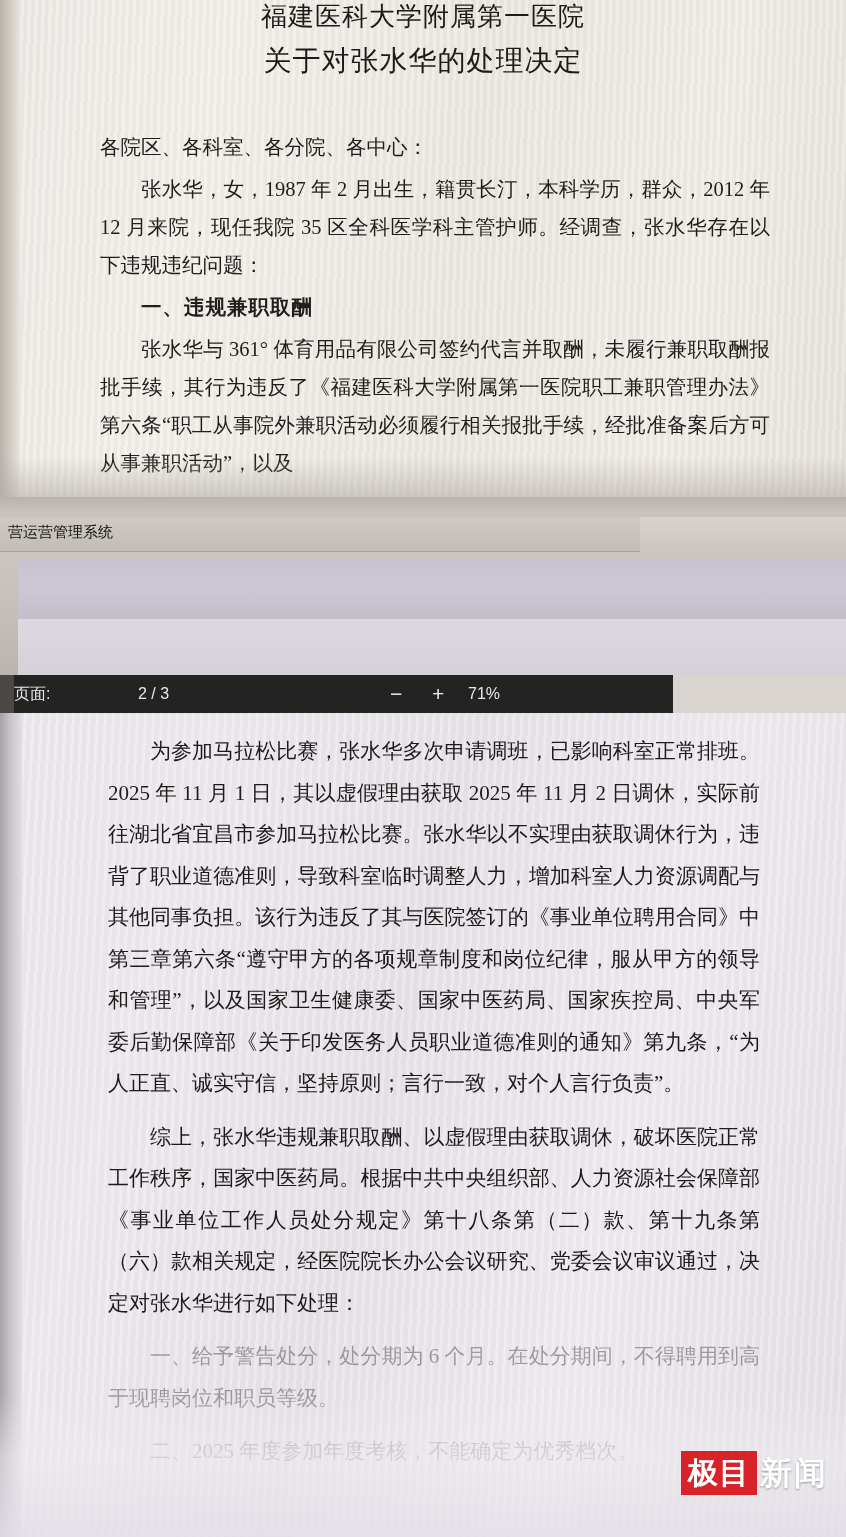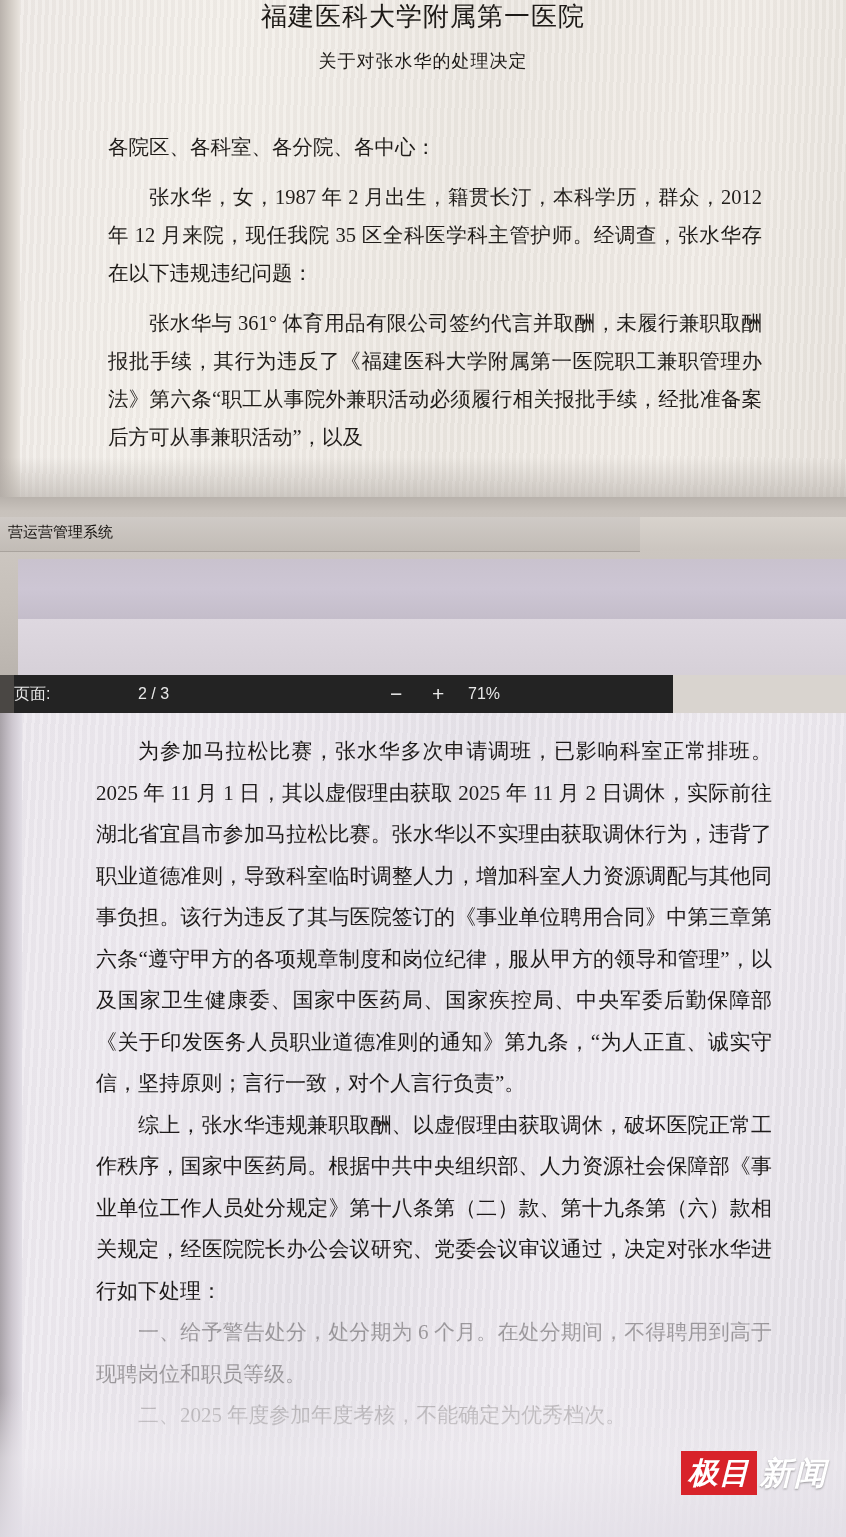--- a/index.html
+++ b/index.html
@@ -50,34 +50,34 @@
     font-weight: normal;
     color: #1d1a17;
     letter-spacing: 1px;
   }
   .doc-title .l1 {
     font-size: 26px;
     line-height: 34px;
     padding-top: 0px;
   }
   .doc-title .l2 {
-    font-size: 18px;
+    font-size: 28px;
     line-height: 34px;
     padding-top: 10px;
   }
   .doc-body {
     position: relative;
     z-index: 2;
     margin: 50px 72px 0 96px;
     color: #201d1a;
     font-size: 20.5px;
     line-height: 38px;
     text-align: justify;
   }
-  .doc-body p { margin: 12px; }
+  .doc-body p { margin: 4px; }
   .doc-body p.indent { text-indent: 2em; }
   .doc-body p.sub-head {
     text-indent: 2em;
     font-weight: bold;
     letter-spacing: 1px;
   }
   .fade-bottom {
     position: absolute;
     left: 0; bottom: 0; width: 846px; height: 40px;
     background: linear-gradient(180deg, rgba(210,205,200,0) 0%, rgba(176,170,164,0.55) 100%);
@@ -182,21 +182,21 @@
   }
   .doc-bottom-body {
     position: relative;
     z-index: 2;
     margin: 18px 74px 0 96px;
     color: #1d1a19;
     font-size: 21px;
     line-height: 41.5px;
     text-align: justify;
   }
-  .doc-bottom-body p { margin: 0; font-family: Liberation Serif, serif; }
+  .doc-bottom-body p { margin: 12px; font-family: Liberation Serif, serif; }
   .doc-bottom-body p.indent { text-indent: 2em; }
   .doc-bottom-body p.dim2 { color: rgba(29,26,25,0.38); }
   .doc-bottom-body p.dim3 { color: rgba(29,26,25,0.26); }
   .glare {
     position: absolute;
     left: 0; top: 680px;
     width: 846px; height: 144px;
     background: linear-gradient(180deg, rgba(255,255,255,0) 0%, rgba(238,235,240,0.55) 45%, rgba(228,224,232,0.85) 100%);
     z-index: 3;
     pointer-events: none;
@@ -205,21 +205,20 @@
   
   .watermark {
     position: absolute;
     right: 18px;
     bottom: 42px;
     z-index: 6;
     display: flex;
     align-items: center;
     font-family: "Liberation Sans", sans-serif;
     font-weight: bold;
-    font-style: italic;
   }
   .wm-badge {
     background: #d8232a;
     color: #ffffff;
     font-size: 30px;
     line-height: 44px;
     padding: 0 7px;
     letter-spacing: 1px;
   }
   .wm-text {
@@ -240,20 +239,21 @@
     <div class="left-edge"></div>
 
     <div class="doc-title">
       <div class="l1">福建医科大学附属第一医院</div>
       <div class="l2">关于对张水华的处理决定</div>
     </div>
 
     <div class="doc-body">
       <p>各院区、各科室、各分院、各中心：</p>
       <p class="indent">张水华，女，1987 年 2 月出生，籍贯长汀，本科学历，群众，2012 年 12 月来院，现任我院 35 区全科医学科主管护师。经调查，张水华存在以下违规违纪问题：</p>
+      <p class="sub-head">一、违规兼职取酬</p>
       <p class="indent">张水华与 361° 体育用品有限公司签约代言并取酬，未履行兼职取酬报批手续，其行为违反了《福建医科大学附属第一医院职工兼职管理办法》第六条“职工从事院外兼职活动必须履行相关报批手续，经批准备案后方可从事兼职活动”，以及</p>
     </div>
 
     <div class="fade-bottom"></div>
   </div>
 
   <div class="chrome-gap">
     <div class="taskbar-strip">
       <span class="tb-label">营运营管理系统</span>
     </div>

